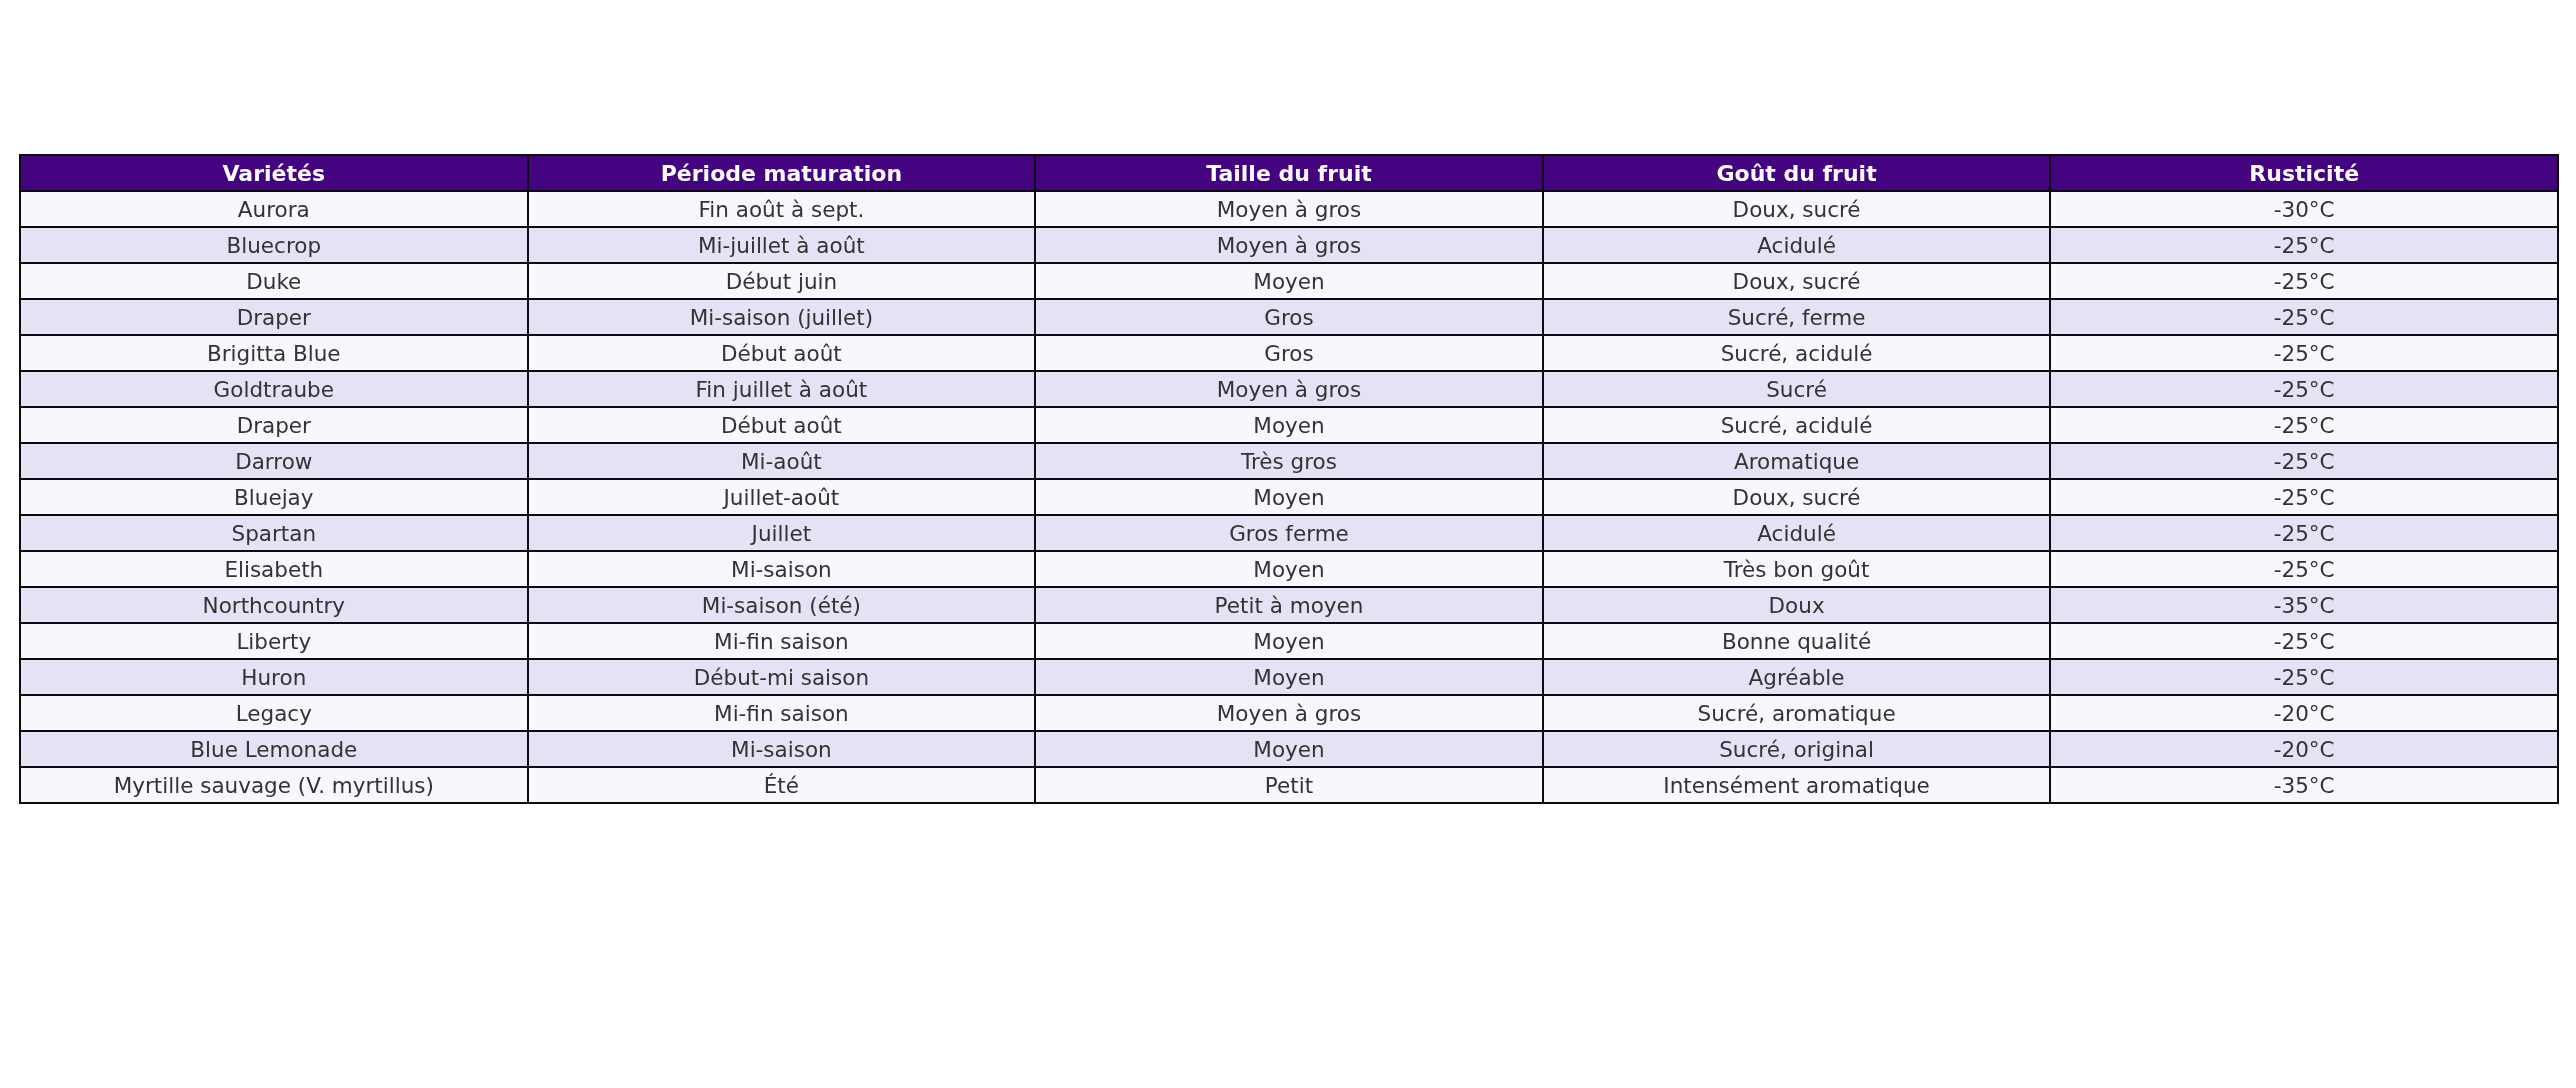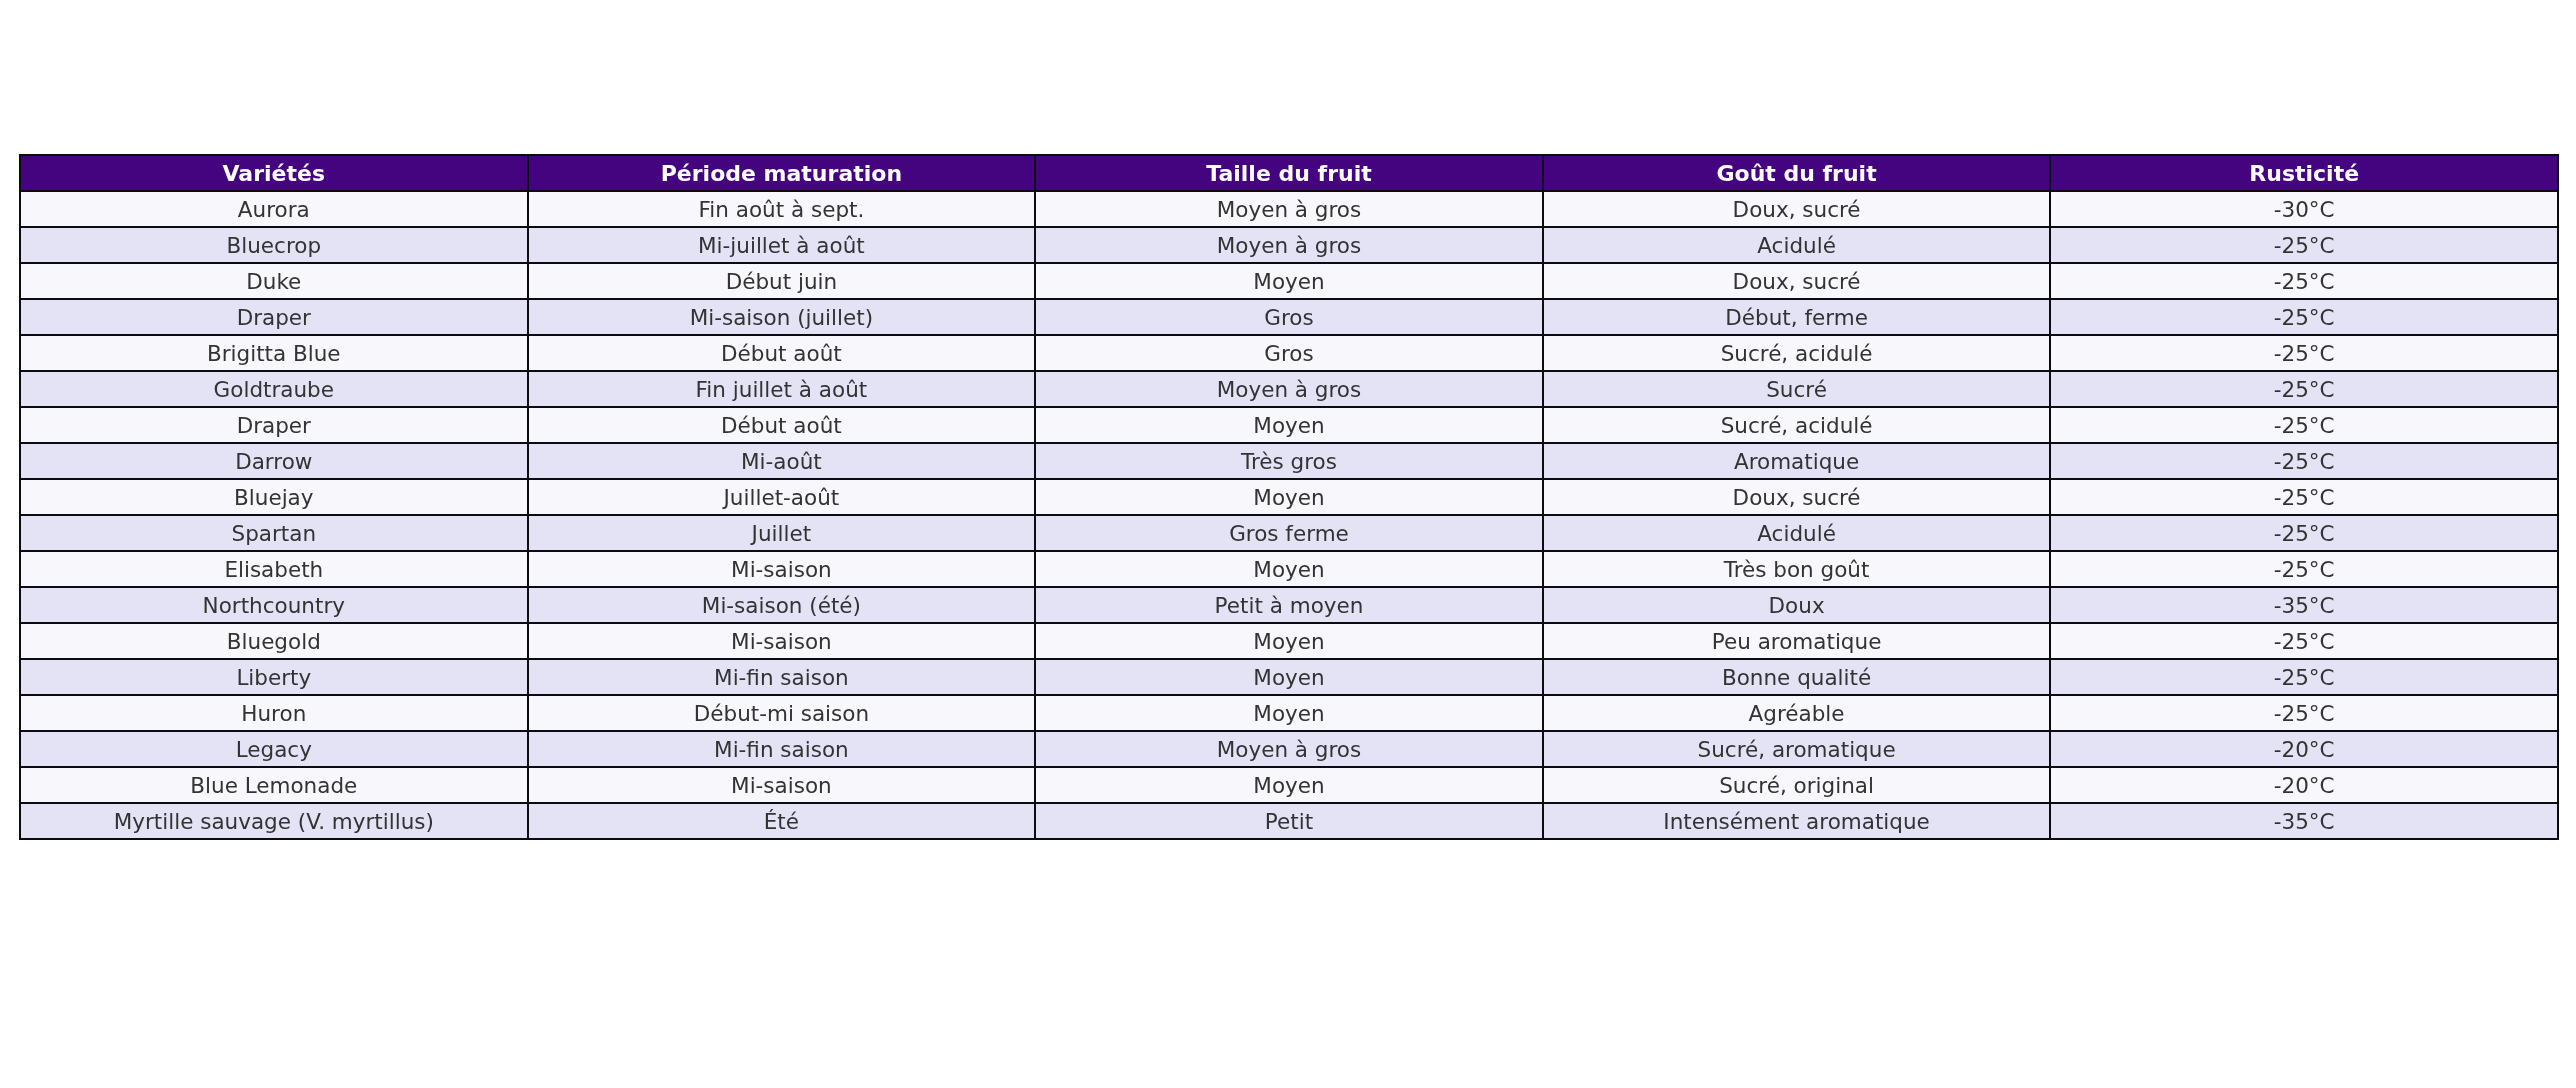--- a/index.html
+++ b/index.html
@@ -88,21 +88,21 @@
           <td>Duke</td>
           <td>Début juin</td>
           <td>Moyen</td>
           <td>Doux, sucré</td>
           <td>-25°C</td>
         </tr>
         <tr>
           <td>Draper</td>
           <td>Mi-saison (juillet)</td>
           <td>Gros</td>
-          <td>Début, ferme</td>
+          <td>Sucré, ferme</td>
           <td>-25°C</td>
         </tr>
         <tr>
           <td>Brigitta Blue</td>
           <td>Début août</td>
           <td>Gros</td>
           <td>Sucré, acidulé</td>
           <td>-25°C</td>
         </tr>
         <tr>
@@ -148,27 +148,20 @@
           <td>-25°C</td>
         </tr>
         <tr>
           <td>Northcountry</td>
           <td>Mi-saison (été)</td>
           <td>Petit à moyen</td>
           <td>Doux</td>
           <td>-35°C</td>
         </tr>
         <tr>
-          <td>Bluegold</td>
-          <td>Mi-saison</td>
-          <td>Moyen</td>
-          <td>Peu aromatique</td>
-          <td>-25°C</td>
-        </tr>
-        <tr>
           <td>Liberty</td>
           <td>Mi-fin saison</td>
           <td>Moyen</td>
           <td>Bonne qualité</td>
           <td>-25°C</td>
         </tr>
         <tr>
           <td>Huron</td>
           <td>Début-mi saison</td>
           <td>Moyen</td>

